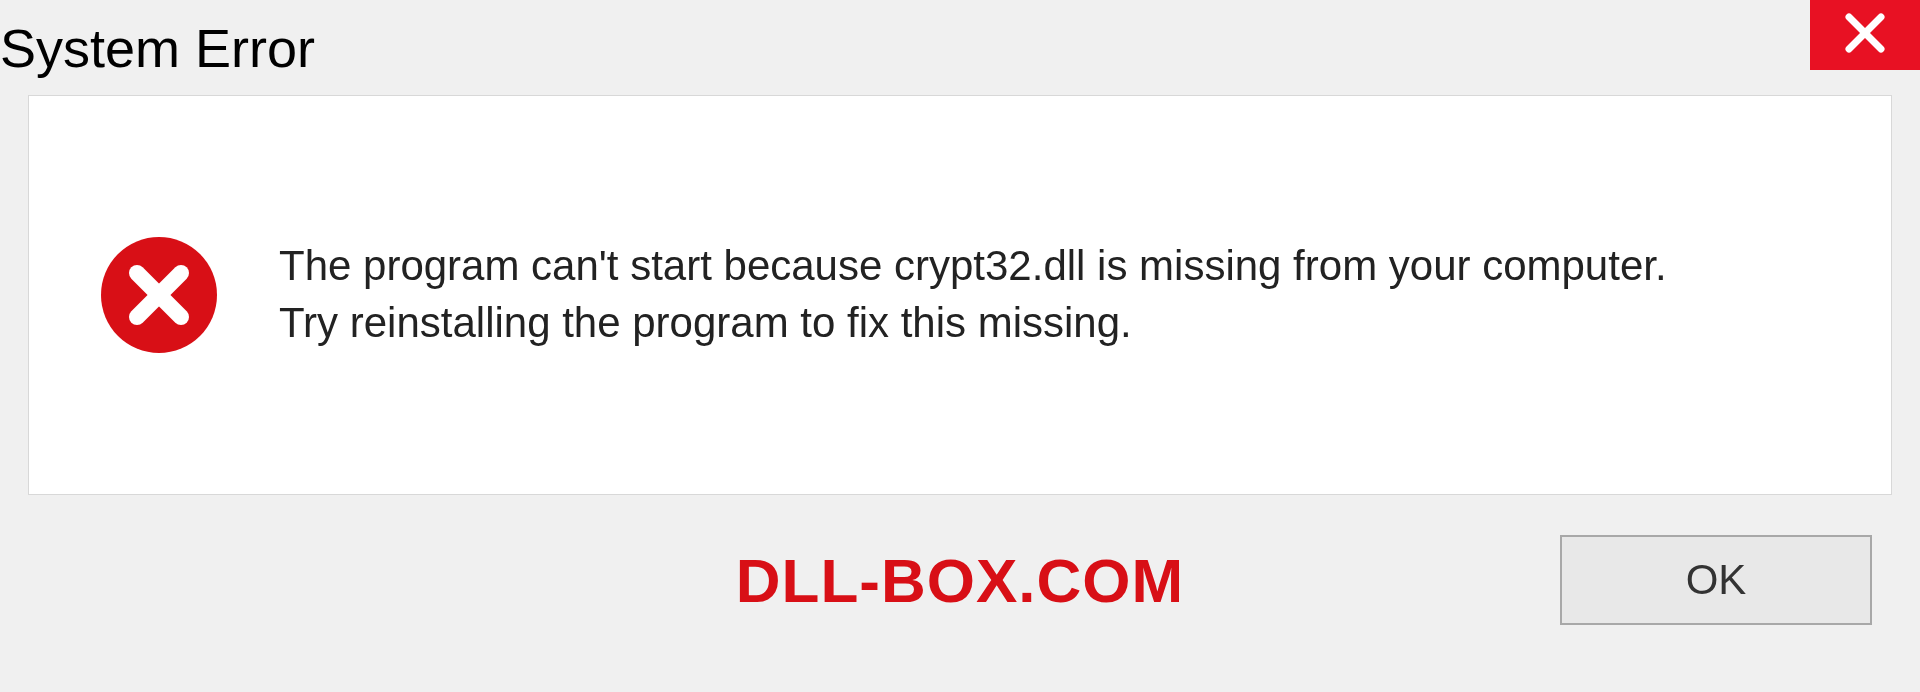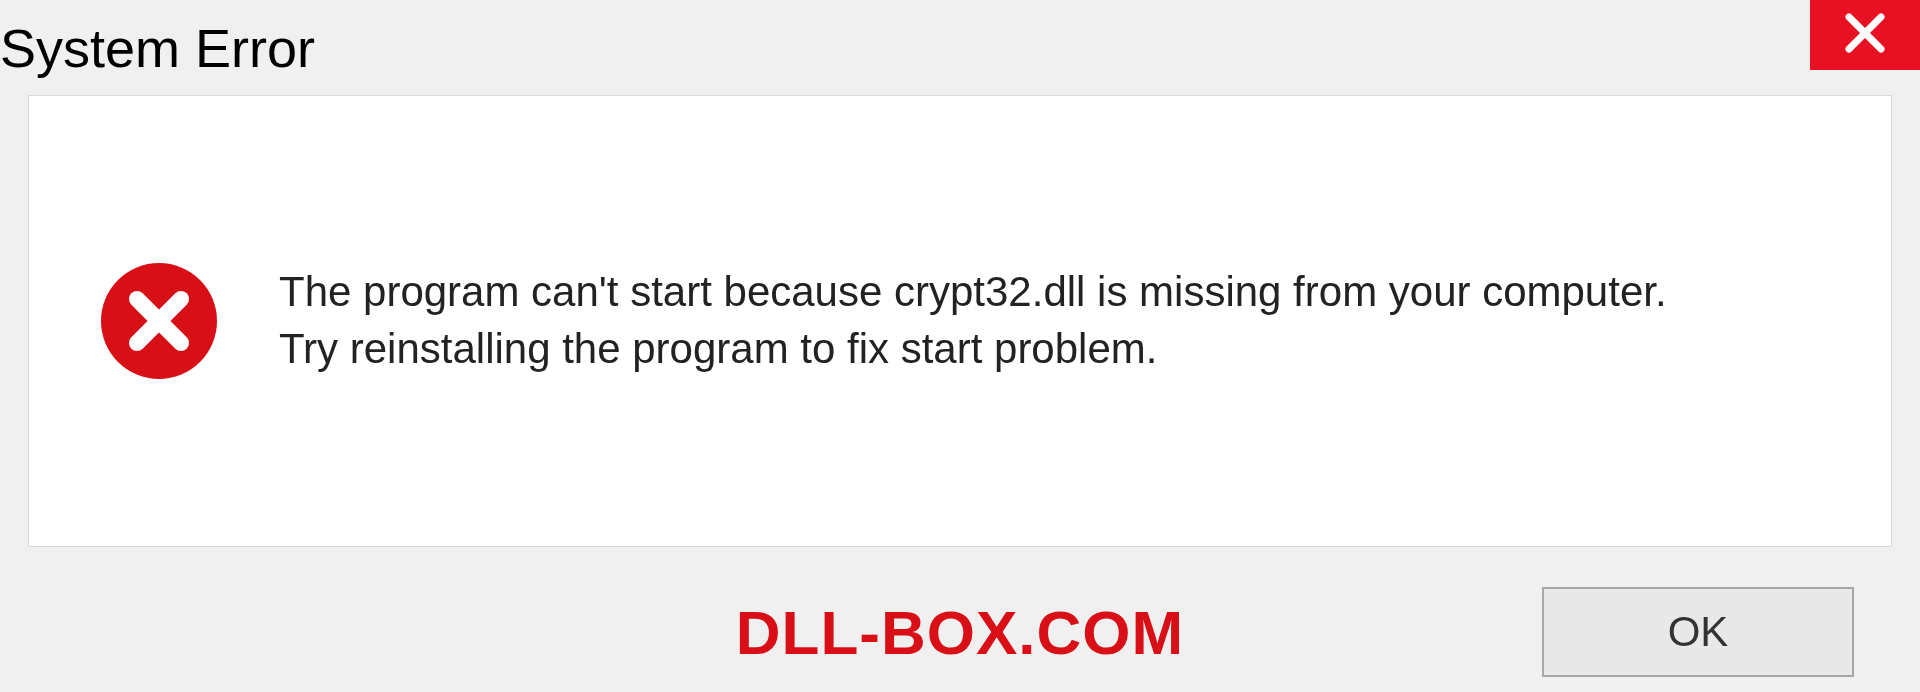--- a/index.html
+++ b/index.html
@@ -40,21 +40,21 @@
       cursor: pointer;
     }
     .close-btn svg {
       width: 44px;
       height: 44px;
     }
     .content-area {
       margin: 0 28px;
       background: #ffffff;
       border: 1px solid #d8d8d8;
-      height: 452px;
+      height: 400px;
       display: flex;
       align-items: center;
       padding: 0 70px;
       gap: 60px;
     }
     .error-icon {
       flex-shrink: 0;
       width: 120px;
       height: 120px;
     }
@@ -65,21 +65,21 @@
     .message-block {
       font-size: 42px;
       color: #222;
       line-height: 1.35;
     }
     .footer {
       height: 170px;
       display: flex;
       align-items: center;
       justify-content: flex-end;
-      padding: 0 66px;
+      padding: 0 48px;
       position: relative;
     }
     .watermark {
       position: absolute;
       left: 50%;
       transform: translateX(-50%);
       font-size: 62px;
       font-weight: 800;
       color: #d80f16;
       letter-spacing: 1px;
@@ -116,21 +116,21 @@
 <div class="content-area">
   <div class="error-icon">
     <svg viewBox="0 0 120 120">
       <circle cx="60" cy="60" r="58" fill="#d80f16"></circle>
       <line x1="38" y1="38" x2="82" y2="82" stroke="#ffffff" stroke-width="16" stroke-linecap="round"></line>
       <line x1="82" y1="38" x2="38" y2="82" stroke="#ffffff" stroke-width="16" stroke-linecap="round"></line>
     </svg>
   </div>
   <div class="message-block">
     <div>The program can't start because crypt32.dll is missing from your computer.</div>
-    <div>Try reinstalling the program to fix start problem.</div>
+    <div>Try reinstalling the program to fix this missing.</div>
   </div>
 </div>
 
 <div class="footer">
   <div class="watermark">DLL-BOX.COM</div>
   <div class="ok-btn">
     <span>OK</span>
   </div>
 </div>
 

